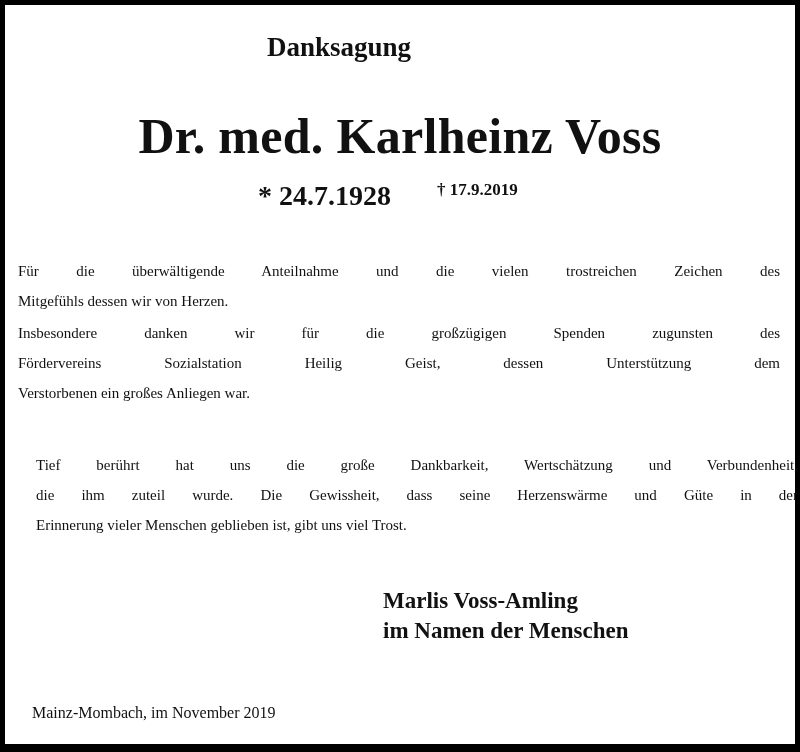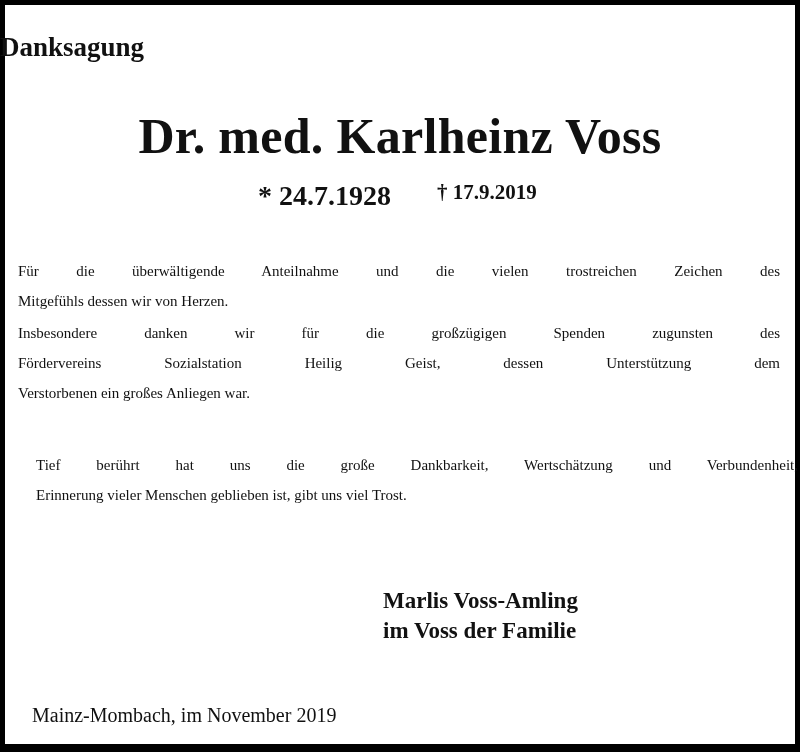--- a/index.html
+++ b/index.html
@@ -1,32 +1,32 @@
 <!DOCTYPE html>
 <html><head>
 <meta charset="utf-8">
 <style>
   html,body{margin:0;padding:0;background:#fff;}
   body{width:800px;height:752px;position:relative;overflow:hidden;font-family:"Liberation Serif","DejaVu Serif",serif;color:#111;}
   .frame{position:absolute;left:0;top:0;width:800px;height:752px;box-sizing:border-box;border-left:5px solid #000;border-right:5px solid #000;border-top:5px solid #000;border-bottom:8px solid #000;background:#fff;}
   .abs{position:absolute;white-space:nowrap;}
-  .heading{left:0;width:678px;top:32px;text-align:left;font-size:27px;font-weight:bold;}
+  .heading{left:0;width:678px;top:32px;text-align:center;font-size:27px;font-weight:bold;}
   .name{left:0;width:800px;top:107px;text-align:center;font-size:50px;font-weight:bold;letter-spacing:0.3px;}
   .born{left:258px;top:180px;font-size:28px;font-weight:bold;}
-  .died{left:437px;top:180px;font-size:21px;font-weight:bold;}
+  .died{left:437px;top:180px;font-size:17px;font-weight:bold;}
   .para{position:absolute;left:18px;width:762px;font-size:15px;line-height:30px;text-align:justify;}
   .line{display:block;text-align:justify;text-align-last:justify;}
   .line.last{text-align-last:left;}
   .p1{top:256px;}
   .p2{top:318px;}
   .p3{top:450px;margin-left:18px;}
   .sig{left:383px;font-size:23px;font-weight:bold;}
   .sig1{top:588px;}
   .sig2{top:618px;}
-  .place{left:32px;top:704px;font-size:20px;}
+  .place{left:32px;top:704px;font-size:16px;}
 </style>
 </head>
 <body>
 
 <div class="frame"></div>
 
 <div class="abs heading">Danksagung</div>
 <div class="abs name">Dr. med. Karlheinz Voss</div>
 <div class="abs born">* 24.7.1928</div>
 <div class="abs died">† 17.9.2019</div>
@@ -37,19 +37,20 @@
 </div>
 
 <div class="para p2">
   <span class="line">Insbesondere danken wir für die großzügigen Spenden zugunsten des</span>
   <span class="line">Fördervereins Sozialstation  Heilig Geist, dessen Unterstützung dem</span>
   <span class="line last">Verstorbenen ein großes Anliegen war.</span>
 </div>
 
 <div class="para p3">
   <span class="line">Tief berührt hat uns die große Dankbarkeit, Wertschätzung und Verbundenheit,</span>
+  <span class="line">die ihm zuteil wurde. Die Gewissheit, dass seine Herzenswärme und Güte in der</span>
   <span class="line last">Erinnerung vieler Menschen geblieben ist, gibt uns viel Trost.</span>
 </div>
 
 <div class="abs sig sig1">Marlis Voss-Amling</div>
-<div class="abs sig sig2">im Voss der Familie</div>
+<div class="abs sig sig2">im Namen der Menschen</div>
 
 <div class="abs place">Mainz-Mombach, im November 2019</div>
 
 </body></html>

